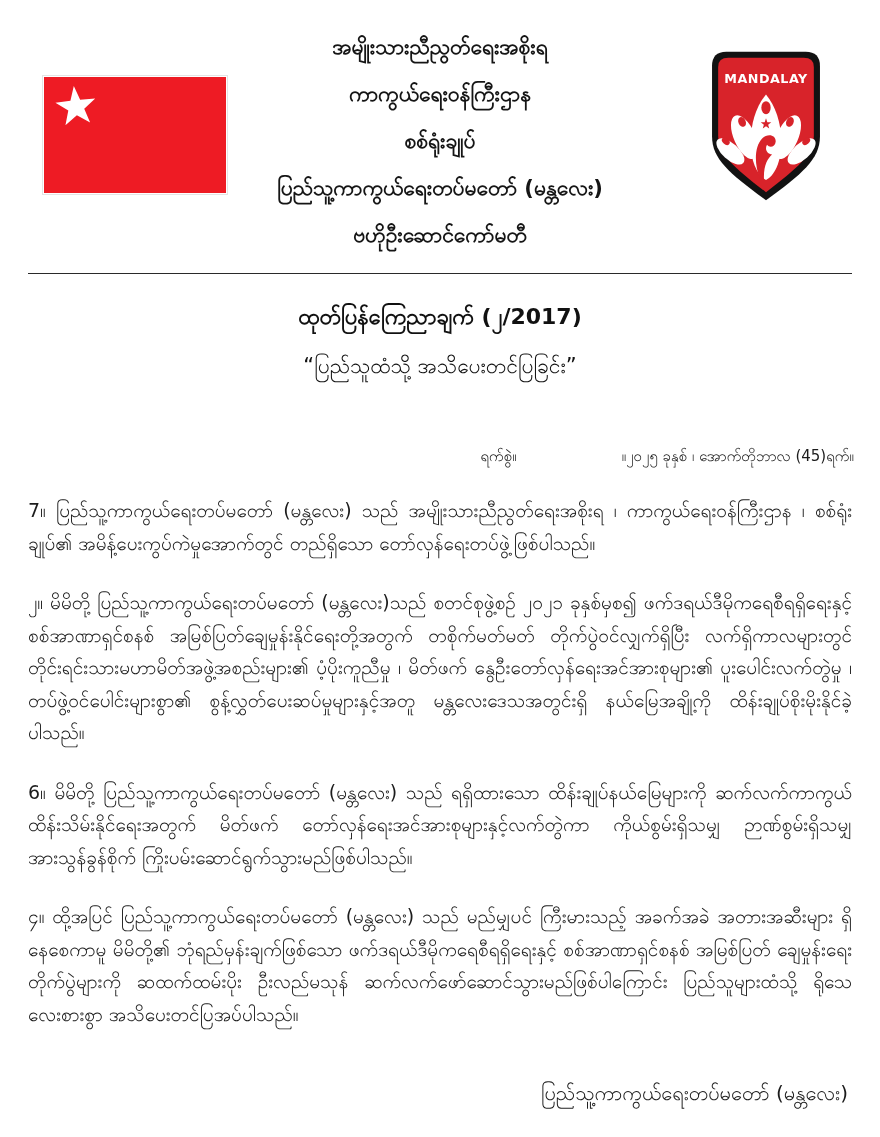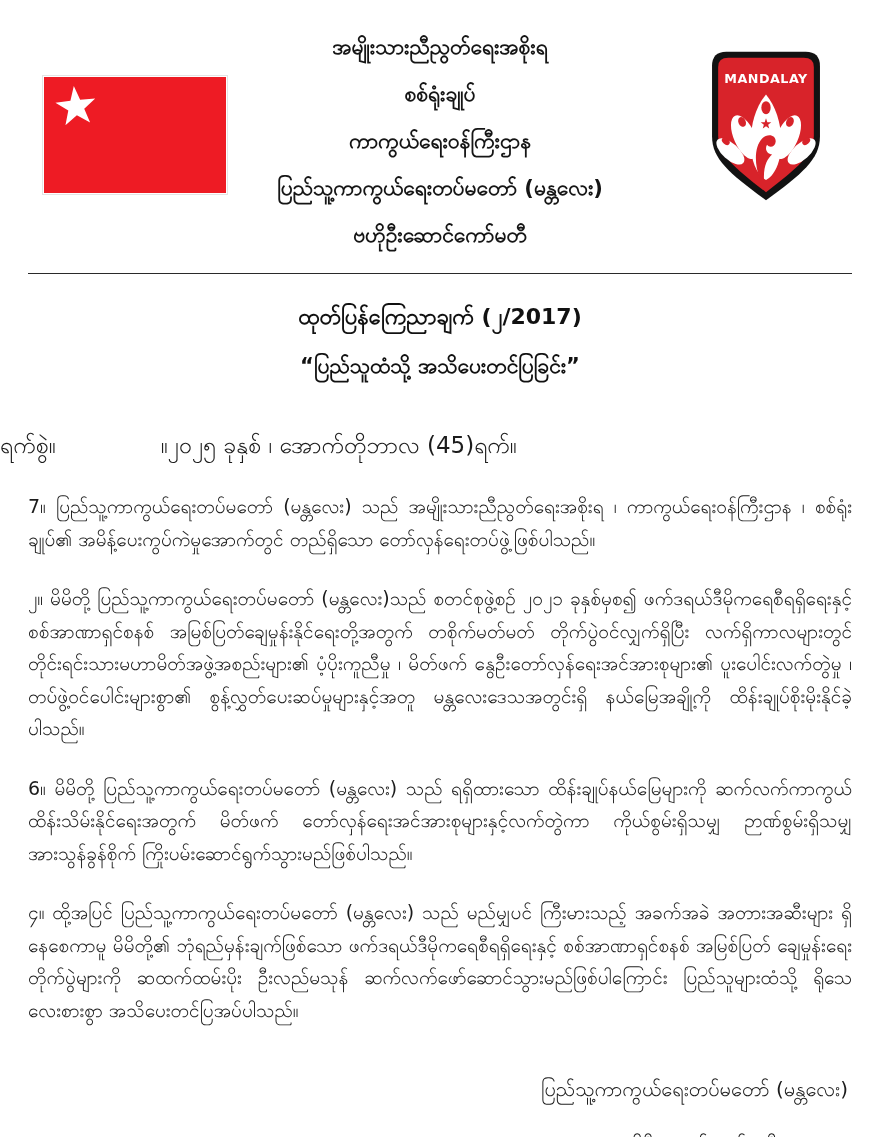--- a/index.html
+++ b/index.html
@@ -39,29 +39,29 @@
   
   .divider {
     margin: 14px 28px 0 28px;
     border: none;
     border-top: 1.6px solid #2a2a2a;
     height. 0;
   }
   
   .title-block { text-align: center; margin-top: 18px; }
   .title-line { font-size: 22px; font-weight: 700; line-height: 50px; color: #111; }
-  .subtitle-line { font-size: 21px; font-weight: 700; line-height: 48px; color: #111; }
+  .subtitle-line { font-size: 21px; font-weight: 400; line-height: 48px; color: #111; }
   
   .date-row {
     display: flex;
-    justify-content: flex-start;
+    justify-content: flex-end;
     align-items: baseline;
     padding: 0 26px 0 0;
-    margin-top: 40px;
-    font-size: 23px;
+    margin-top: 56px;
+    font-size: 15px;
   }
   .date-label { margin-right: 105px; }
   
   .body-block {
     margin-top: 26px;
     padding: 0 28px;
   }
   .para {
     font-size: 19px;
     line-height: 32.5px;
@@ -118,22 +118,22 @@
       <g transform="translate(55,73)">
         <polygon fill="#d8232a" points="0,-5.5 1.3,-1.8 5.2,-1.7 2.1,0.7 3.2,4.4 0,2.2 -3.2,4.4 -2.1,0.7 -5.2,-1.7 -1.3,-1.8"></polygon>
       </g>
 
       <path d="M49 127 C43 111 44 95 51 87.5 C57 81.5 65 84 64.5 90.5 C64 95.5 58.5 97 56 93.5 C53.5 97.5 56 102.5 61 103 C56.5 107 52.5 114 53 127 Z" fill="#d8232a"></path>
     </svg>
   </div>
 
   <div class="header-text">
     <div class="hdr-line">အမျိုးသားညီညွတ်ရေးအစိုးရ</div>
+    <div class="hdr-line">ကာကွယ်ရေးဝန်ကြီးဌာန</div>
     <div class="hdr-line">စစ်ရုံးချုပ်</div>
-    <div class="hdr-line">ကာကွယ်ရေးဝန်ကြီးဌာန</div>
     <div class="hdr-line">ပြည်သူ့ကာကွယ်ရေးတပ်မတော် (မန္တလေး)</div>
     <div class="hdr-line">ဗဟိုဦးဆောင်ကော်မတီ</div>
   </div>
 
   <hr class="divider">
 
   <div class="title-block">
     <div class="title-line">ထုတ်ပြန်ကြေညာချက် (၂/2017)</div>
     <div class="subtitle-line">“ပြည်သူထံသို့ အသိပေးတင်ပြခြင်း”</div>
   </div>

